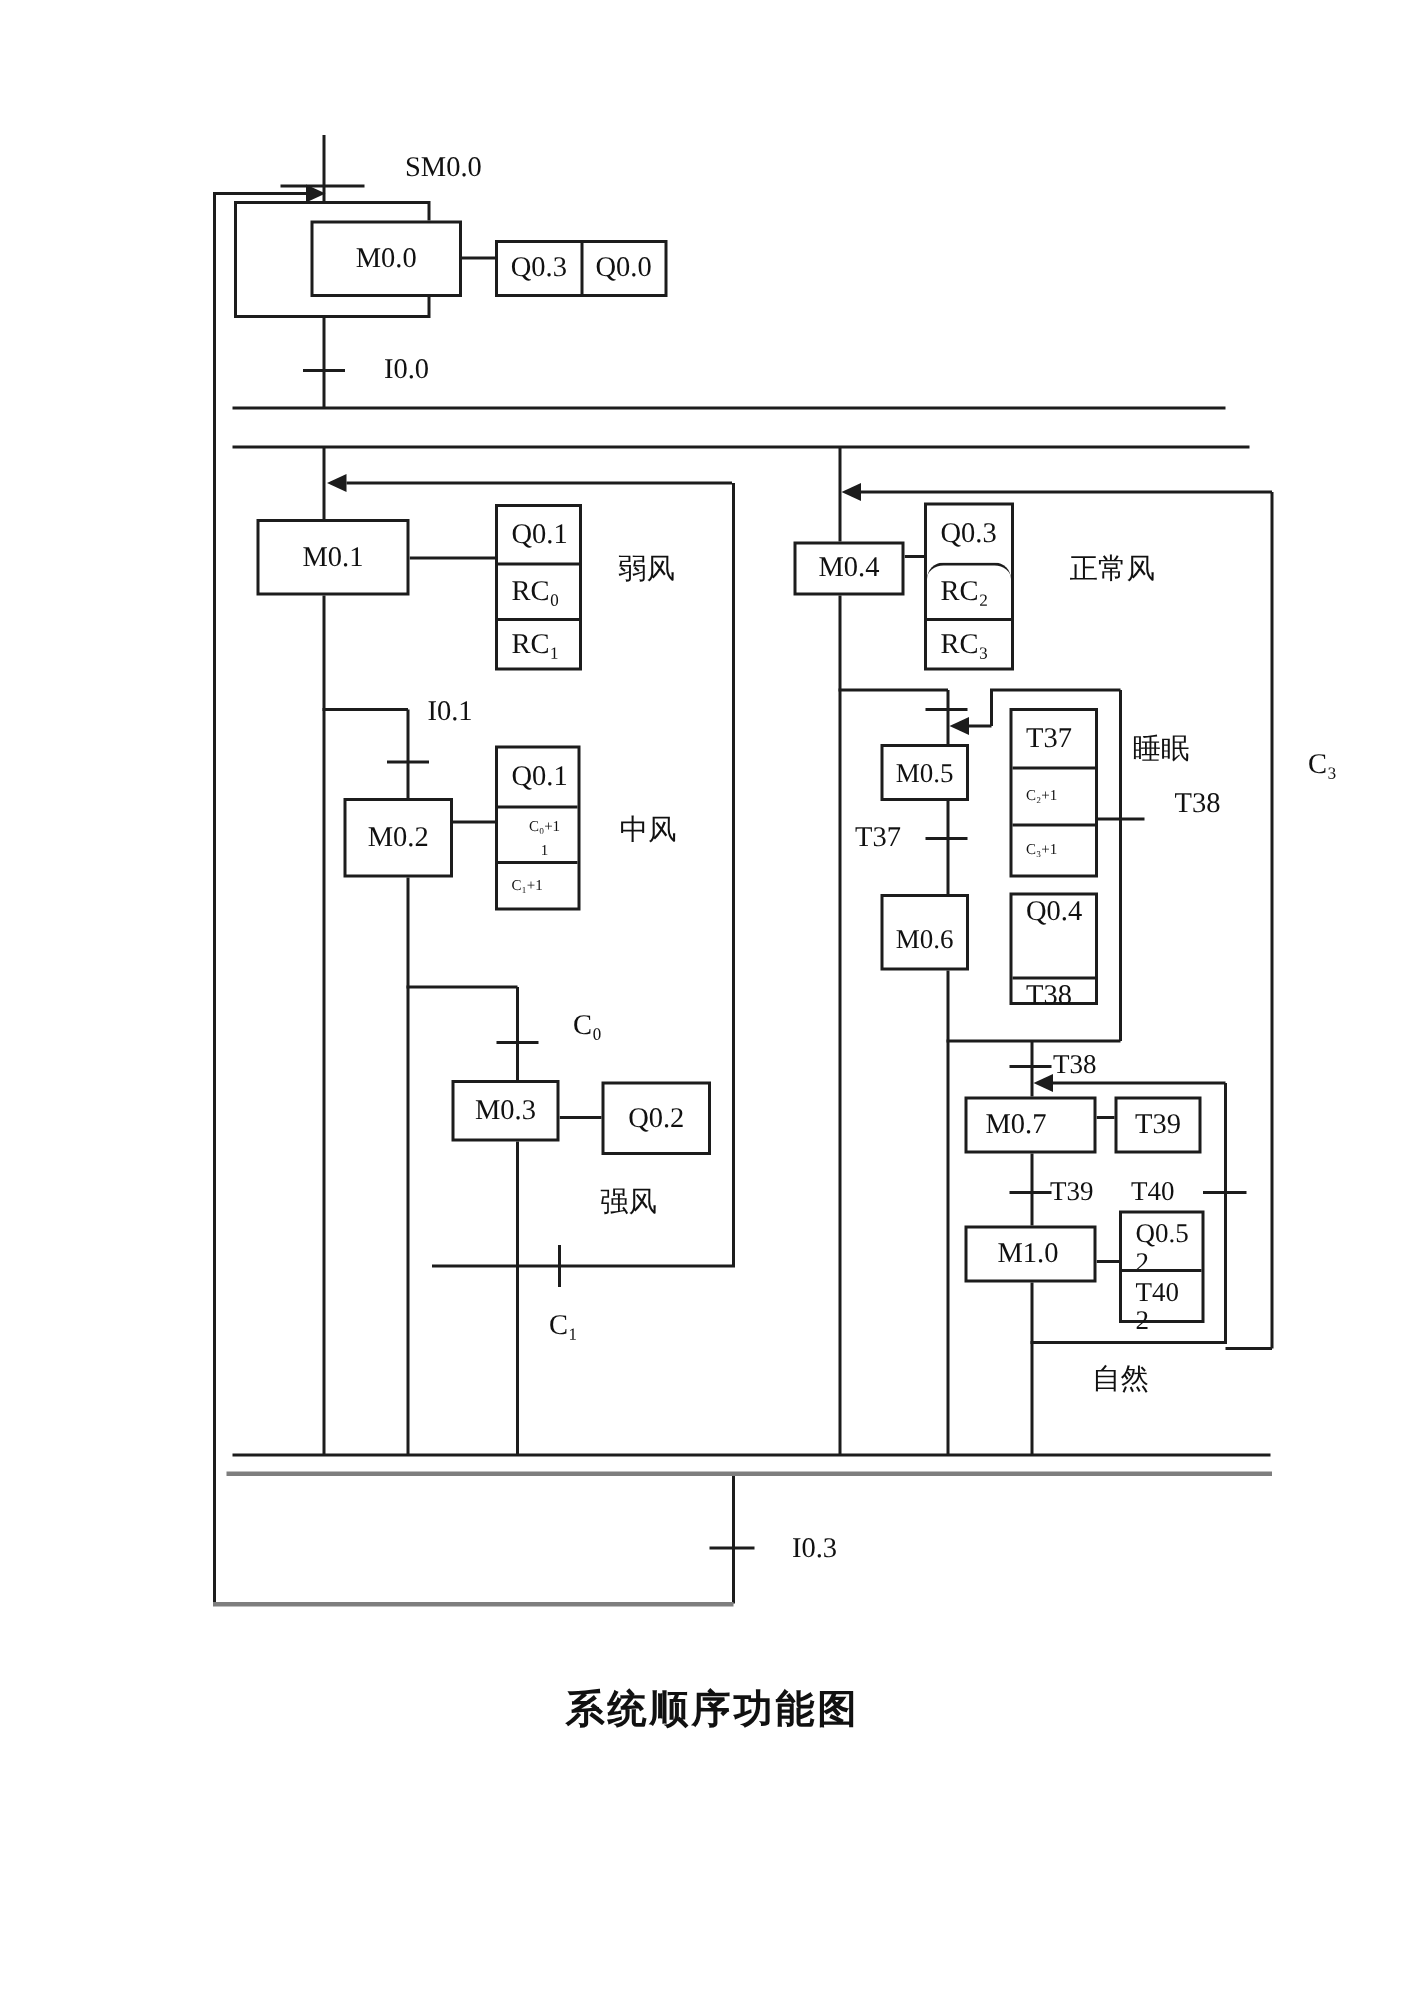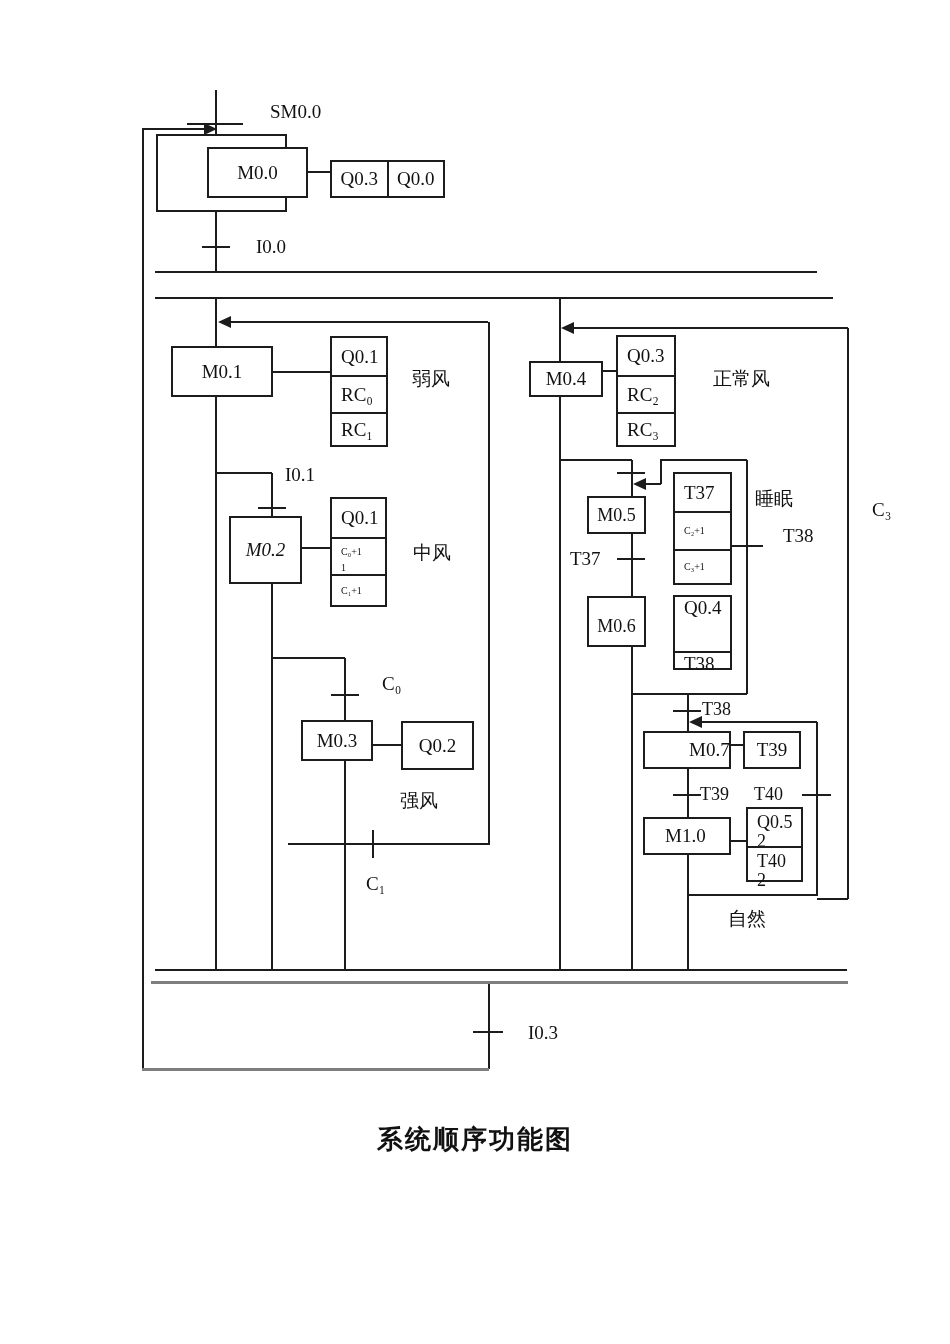--- a/index.html
+++ b/index.html
@@ -104,47 +104,47 @@
 
   <div class="box" style="left:171px;top:346px;width:102px;height:51px;">
       <span>M0.1</span>
     </div>
   <div class="stack" style="left:330px;top:336px;width:58px;height:111px;">
     <div class="cell" style="height:37px;">Q0.1</div>
     <div class="cell" style="height:37px;">RC₀</div>
     <div class="cell" style="flex:1;">RC₁</div>
   </div>
 
-  <div class="box" style="left:229px;top:516px;width:73px;height:68px;font-style:italic;">
+  <div class="box" style="left:229px;top:532px;width:73px;height:53px;">
       <span>M0.2</span>
     </div>
   <div class="stack" style="left:330px;top:497px;width:57px;height:110px;">
     <div class="cell" style="height:38px;">Q0.1</div>
-    <div class="cell" style="height:37px;justify-content:flex-start;padding-top:5px;">
+    <div class="cell" style="height:37px;justify-content:flex-start;padding-top:5px;text-align:center;">
       <div class="sm">C₀+1</div>
       <div class="sm">1</div>
     </div>
     <div class="cell" style="flex:1;">
       <div class="sm">C₁+1</div>
     </div>
   </div>
 
   <div class="box" style="left:301px;top:720px;width:72px;height:41px;">
       <span>M0.3</span>
     </div>
   <div class="box" style="left:401px;top:721px;width:73px;height:49px;">
       <span>Q0.2</span>
     </div>
 
   <div class="box" style="left:529px;top:361px;width:74px;height:36px;">
       <span>M0.4</span>
     </div>
   <div class="stack" style="left:616px;top:335px;width:60px;height:112px;">
     <div class="cell" style="height:38px;">Q0.3</div>
-    <div class="cell" style="height:37px;">RC₂</div>
+    <div class="cell" style="height:37px;border-radius:11px;">RC₂</div>
     <div class="cell" style="flex:1;">RC₃</div>
   </div>
 
   <div class="box" style="left:587px;top:496px;width:59px;height:38px;font-size:18px;">
       <span>M0.5</span>
     </div>
   <div class="stack" style="left:673px;top:472px;width:59px;height:113px;">
     <div class="cell" style="height:37px;">T37</div>
     <div class="cell" style="height:38px;">
         <div class="sm">C₂+1</div>
@@ -155,21 +155,21 @@
   </div>
 
   <div class="box" style="left:587px;top:596px;width:59px;height:51px;align-items:flex-start;font-size:18px;">
       <span style="margin-top:18px;">M0.6</span>
     </div>
   <div class="stack" style="left:673px;top:595px;width:59px;height:75px;gap:32px;">
     <div class="cell" style="height:37px;">Q0.4</div>
     <div class="cell" style="flex:1;">T38</div>
   </div>
 
-  <div class="box" style="left:643px;top:731px;width:88px;height:38px;justify-content:flex-start;padding-left:32px;">
+  <div class="box" style="left:643px;top:731px;width:88px;height:38px;justify-content:flex-start;">
       <span style="margin-left:12px;">M0.7</span>
     </div>
   <div class="box" style="left:743px;top:731px;width:58px;height:38px;">
       <span>T39</span>
     </div>
 
   <div class="box" style="left:643px;top:817px;width:88px;height:38px;justify-content:flex-start;">
       <span style="margin-left:20px;">M1.0</span>
     </div>
   <div class="stack" style="left:746px;top:807px;width:57px;height:75px;">

